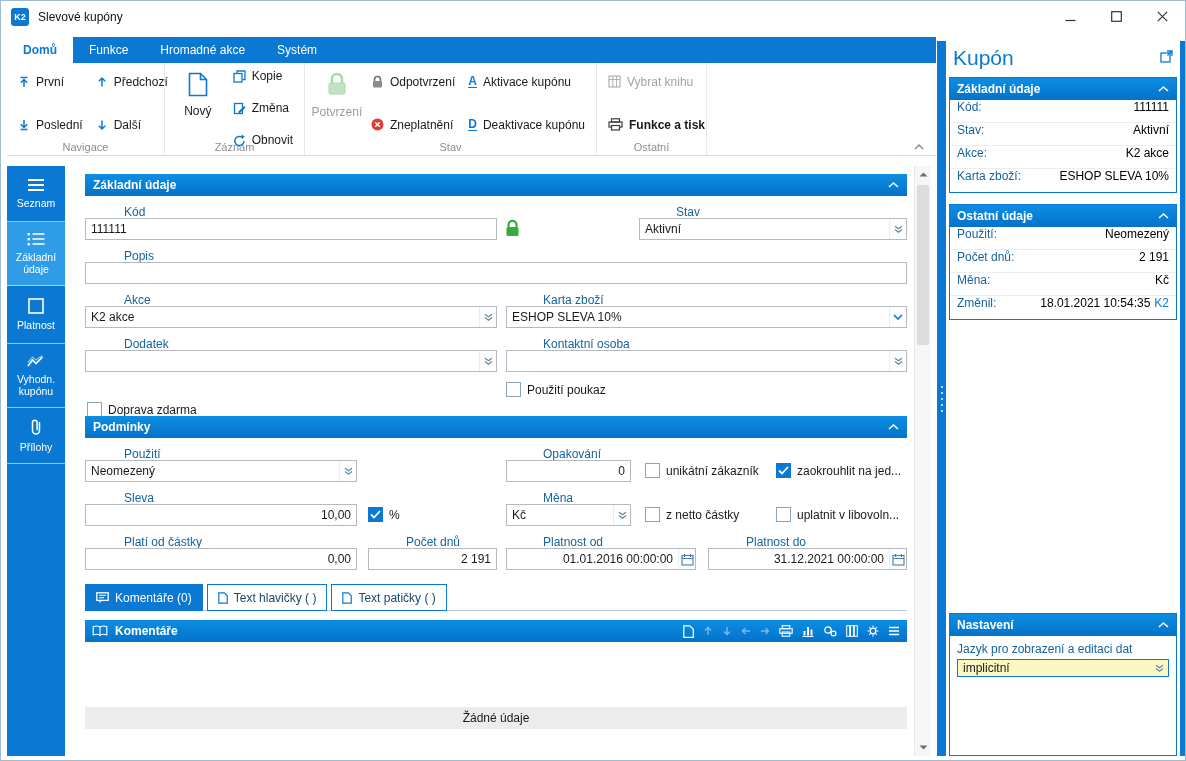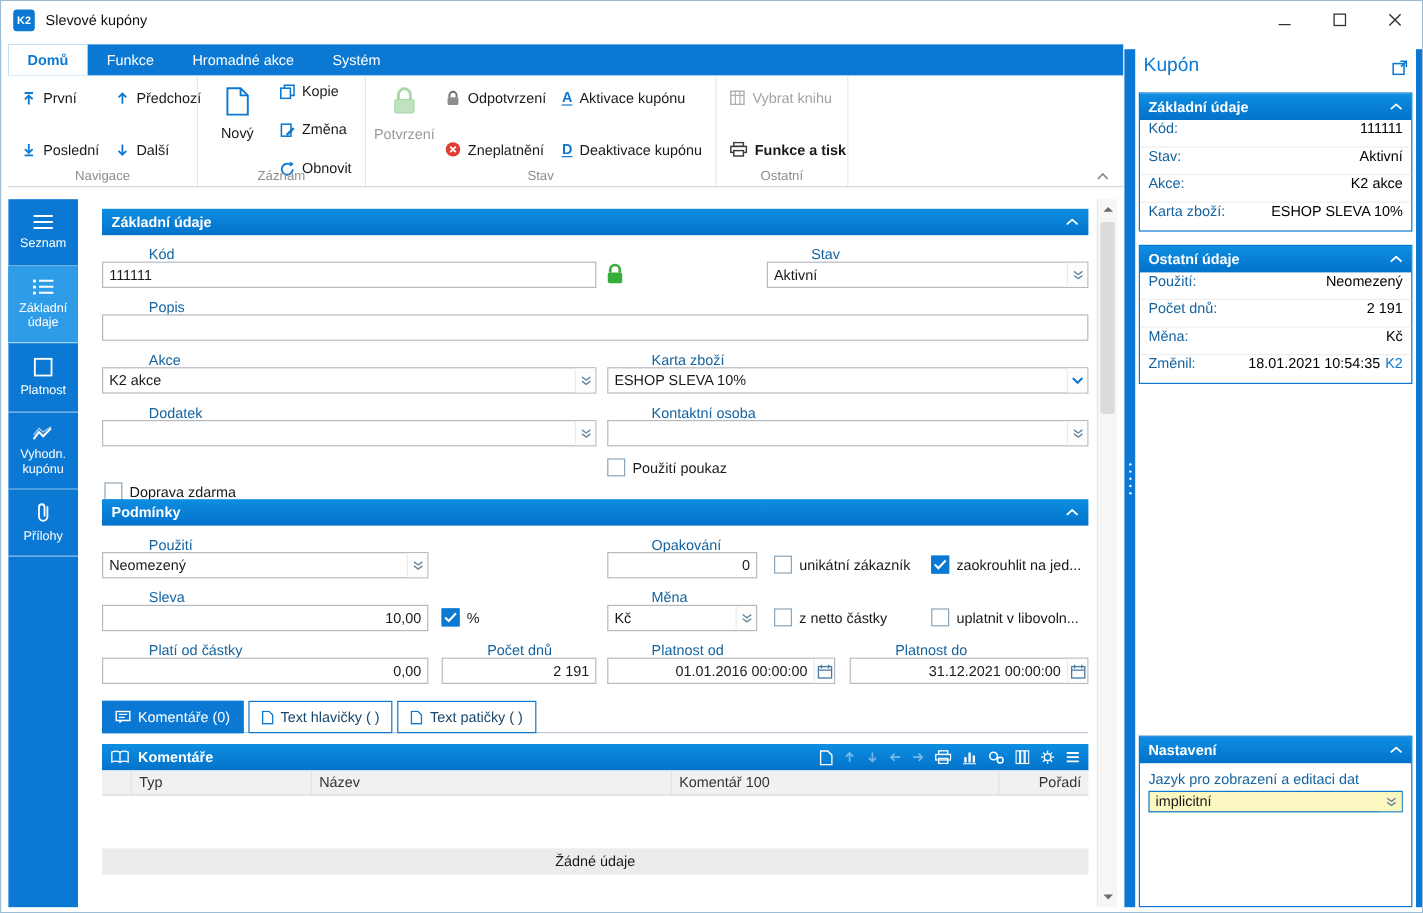--- a/index.html
+++ b/index.html
@@ -66,21 +66,21 @@
   .vscroll { position:absolute; left:913px; top:165px; width:17px; height:590px; background:#f6f6f6; border-left:1px solid #e8e8e8; }
   .scr-btn { position:absolute; left:0; width:17px; height:17px; display:flex; align-items:center; justify-content:center; }
   .scr-up { top:0; } .scr-dn { bottom:0; }
   .scr-thumb { position:absolute; left:2px; top:19px; width:12px; height:160px; background:#dcdcdc; border-radius:2px; }
   .splitter { position:absolute; left:936px; top:40px; width:9px; height:715px; background:#0b79d3; display:flex; flex-direction:column; align-items:center; justify-content:center; gap:4px; }
   .dot { width:2px; height:2px; background:#fff; border-radius:50%; }
   .rstrip { position:absolute; left:1179px; top:40px; width:5px; height:715px; background:#0b79d3; }
 
   
   .rpanel { position:absolute; left:948px; top:40px; width:230px; height:715px; background:#fff; }
-  .rp-title { position:absolute; top:5px; left:4px; font-size:16px; color:#0b79d3; }
+  .rp-title { position:absolute; top:5px; left:4px; font-size:21px; color:#0b79d3; }
   .rp-pop { position:absolute; top:9px; right:6px; }
   .rsec { position:absolute; left:0; width:228px; border:1px solid #0b79d3; background:#fff; }
   .rsec-h { height:22px; background:linear-gradient(180deg,#0d8ee2,#0372ca); color:#fff; font-weight:bold; display:flex; align-items:center; padding:0 7px; }
   .rsec-h .chev { margin-left:auto; }
   .irow { height:23px; display:flex; align-items:flex-start; padding:0 7px; border-bottom:1px solid #eee; }
   .irow:last-child { border-bottom:none; }
   .ilab { color:#15639f; }
   .ival { margin-left:auto; color:#000; white-space:nowrap; }
   .isuf { color:#0b79d3; margin-left:4px; }
   .rs3-body { padding:6px 7px; }
@@ -612,27 +612,20 @@
           </svg>
         </span>
       <span class="gic">
           <svg width="12" height="10">
             <path d="M1 1.5h10M1 5h10M1 8.5h10" stroke="#fff" stroke-width="1.5"></path>
           </svg>
         </span>
     </div>
   </div>
 
-  <div class="gcols">
-    <div class="gcol" style="width:25px;"></div>
-    <div class="gcol" style="width:150px;">Typ</div>
-    <div class="gcol" style="width:300px;">Název</div>
-    <div class="gcol" style="width:273px;">Komentář 100</div>
-    <div class="gcol" style="width:74px; justify-content:flex-end; border-right:none;">Pořadí</div>
-  </div>
 
   <div class="gempty">
     <span>Žádné údaje</span>
   </div>
 </div>
 
 <div class="vscroll">
   <div class="scr-btn scr-up">
       <svg width="9" height="5">
         <path d="M0.5 4.5L4.5 0.5 8.5 4.5z" fill="#6e6e6e"></path>

